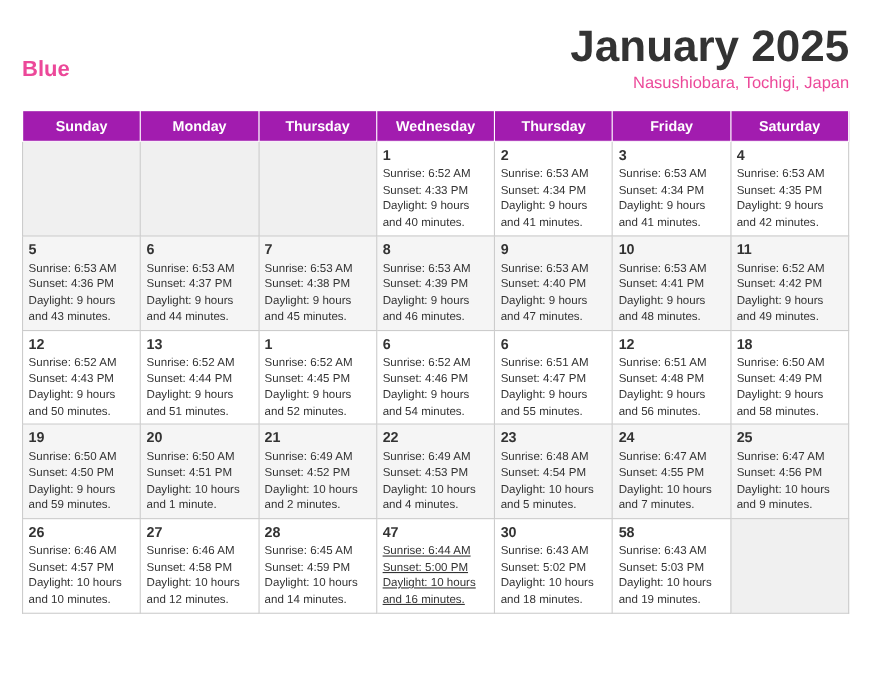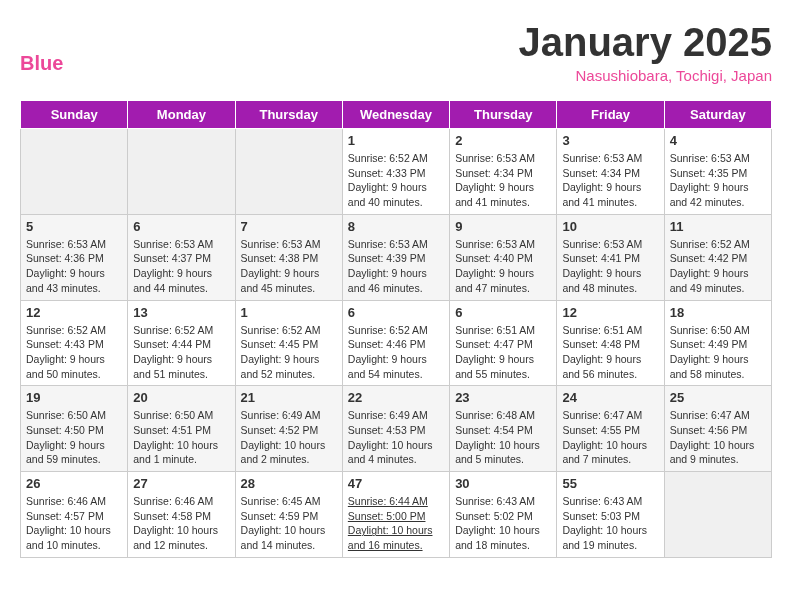--- a/index.html
+++ b/index.html
@@ -316,21 +316,21 @@
 and 16 minutes.</div>
         </td>
         <td>
           <span class="day-number">30</span>
           <div class="day-info" style="white-space: pre-line;">Sunrise: 6:43 AM
 Sunset: 5:02 PM
 Daylight: 10 hours
 and 18 minutes.</div>
         </td>
         <td>
-          <span class="day-number">55</span>
+          <span class="day-number">58</span>
           <div class="day-info" style="white-space: pre-line;">Sunrise: 6:43 AM
 Sunset: 5:03 PM
 Daylight: 10 hours
 and 19 minutes.</div>
         </td>
         <td class="empty-cell"></td>
       </tr>
     </tbody>
 </table>
 

